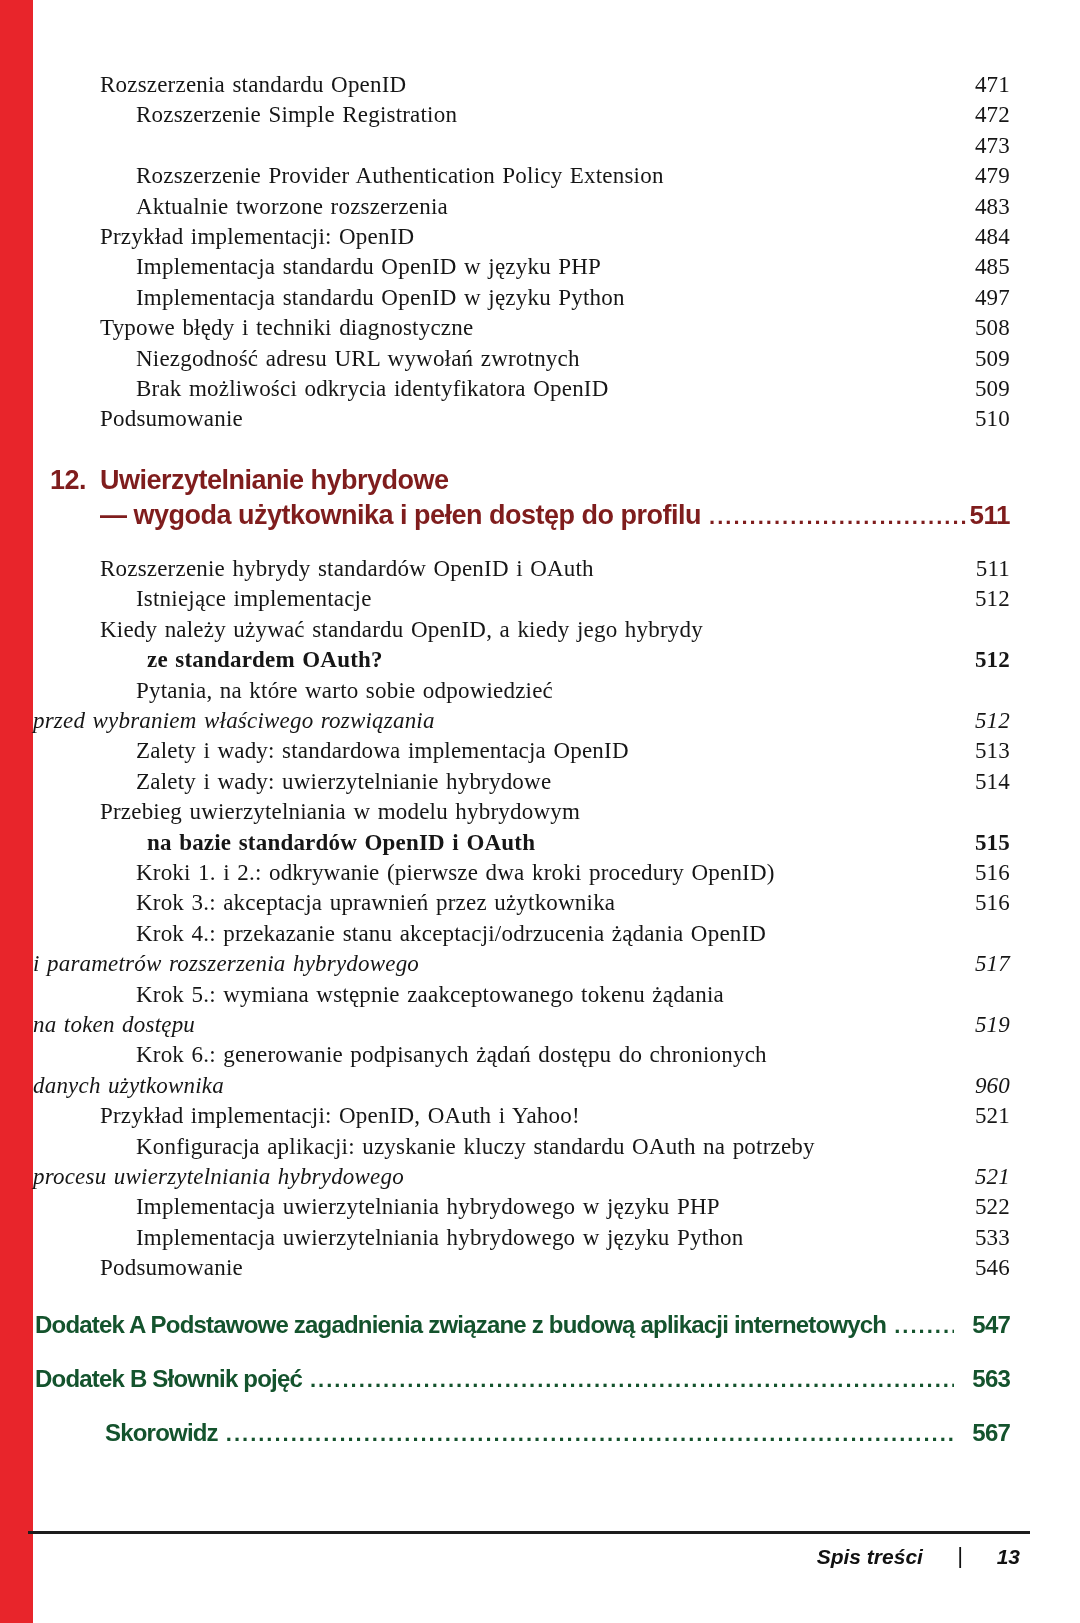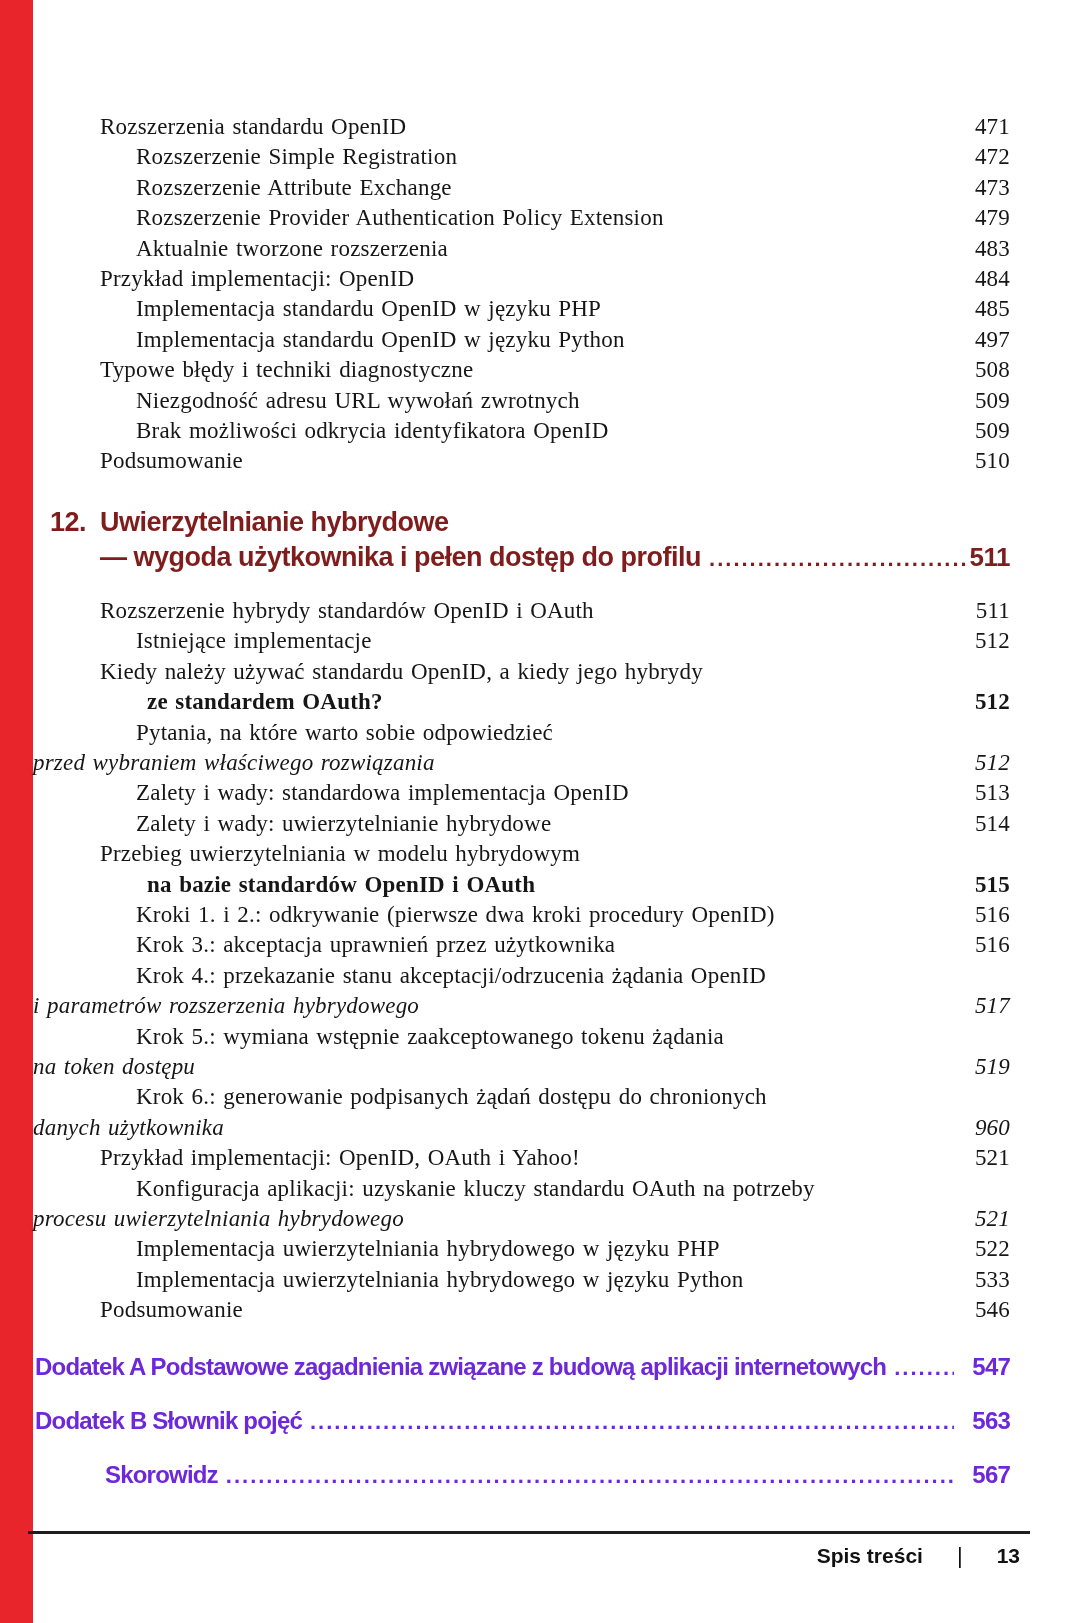--- a/index.html
+++ b/index.html
@@ -19,21 +19,21 @@
   .row .pg{margin-left:10px;}
 
   
   .s1{padding-left:67px;}
   .s2{padding-left:103px;}
   .s1c{padding-left:114px;font-weight:bold;}
   .s2c{font-style:italic;}
   .a0{padding-left:2px;}
   .a1{padding-left:72px;}
 
-  #rows-top{padding-top:112px;}
+  #rows-top{padding-top:70px;}
   #rows-ch12{margin-top:20px;}
 
   
   .chapter-heading{
     margin-top:28px;
     font-family:"Liberation Sans", sans-serif;font-weight:bold;
     font-size:27px;line-height:35px;letter-spacing:-0.5px;color:#7f1d1d;
   }
   .ch-line1{display:flex;}
   .ch-num{width:50px;padding-left:17px;flex:0 0 auto;box-sizing:content-box;}
@@ -46,31 +46,31 @@
   .leader::after{
     content:"......................................................................................................................................................................................................";
     letter-spacing:2px;font-size:22px;
   }
 
   
   .appendix{margin-top:24px;}
   .appendix .row{
     font-family:"Liberation Sans", sans-serif;font-weight:bold;
     font-size:24px;line-height:34px;letter-spacing:-0.8px;word-spacing:0;
-    color:#6d28d9;
+    color:#14532d;
   }
   .appendix .row + .row{margin-top:19px;}
   .appendix .row .pg{font-size:24px;margin-left:16px;}
 
   
   .footer{position:absolute;left:28px;right:50px;top:1531px;
           font-family:"Liberation Sans", sans-serif;color:#111;}
   .footer-rule{border-top:3px solid #1d1d1d;}
-  .footer-line{display:flex;justify-content:flex-end;align-items:center;
-               margin-top:9px;font-weight:bold;font-size:21px;padding-right:10px;}
+  .footer-line{display:flex;justify-content:flex-end;align-items:flex-end;
+               margin-top:9px;font-weight:bold;font-size:21px;padding-right:10px;font-style:italic;}
   .f-sep{margin:0 34px;font-weight:400;font-size:22px;}
 </style>
 </head>
 <body style="background: rgb(255, 255, 255); color: rgb(22, 22, 22);">
 
 <div class="page">
   <div class="stripe" style="background: rgb(232, 37, 43);"></div>
 
   <div class="content">
     <div class="rows" id="rows-top">
@@ -78,21 +78,20 @@
           <span class="txt">Rozszerzenia standardu OpenID</span>
           <span class="fill"></span>
           <span class="pg">471</span>
         </div>
         <div class="row s2">
           <span class="txt">Rozszerzenie Simple Registration</span>
           <span class="fill"></span>
           <span class="pg">472</span>
         </div>
         <div class="row s2">
-          <span class="txt">Rozszerzenie Attribute Exchange</span>
           <span class="fill"></span>
           <span class="pg">473</span>
         </div>
         <div class="row s2">
           <span class="txt">Rozszerzenie Provider Authentication Policy Extension</span>
           <span class="fill"></span>
           <span class="pg">479</span>
         </div>
         <div class="row s2">
           <span class="txt">Aktualnie tworzone rozszerzenia</span>

